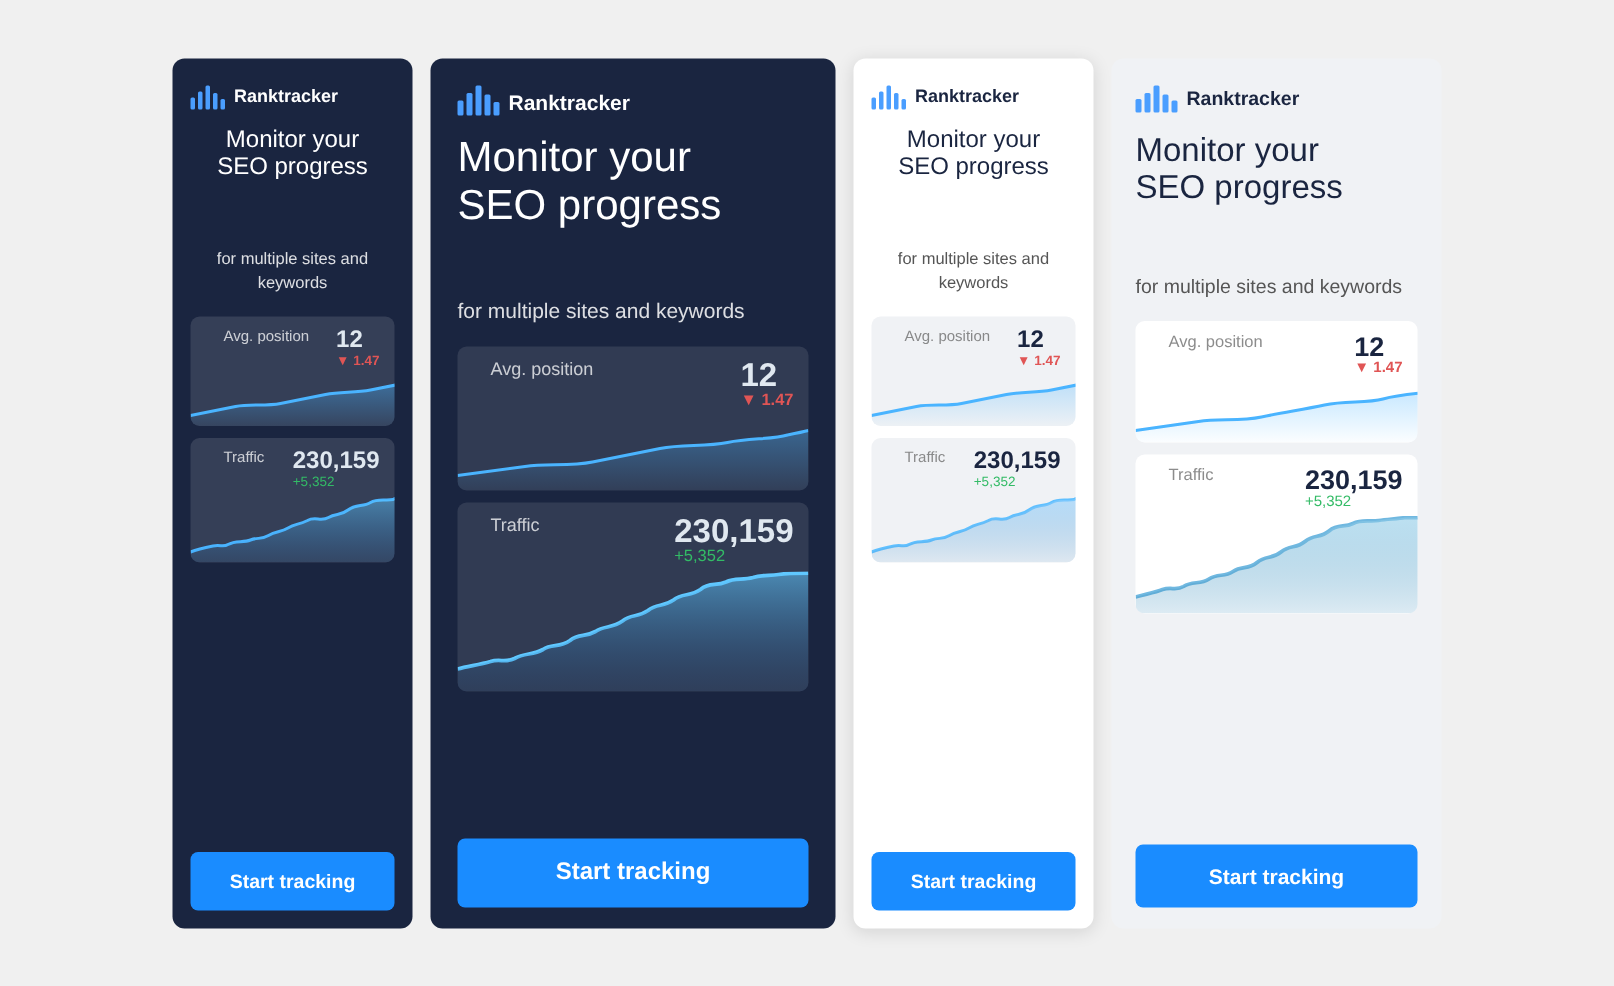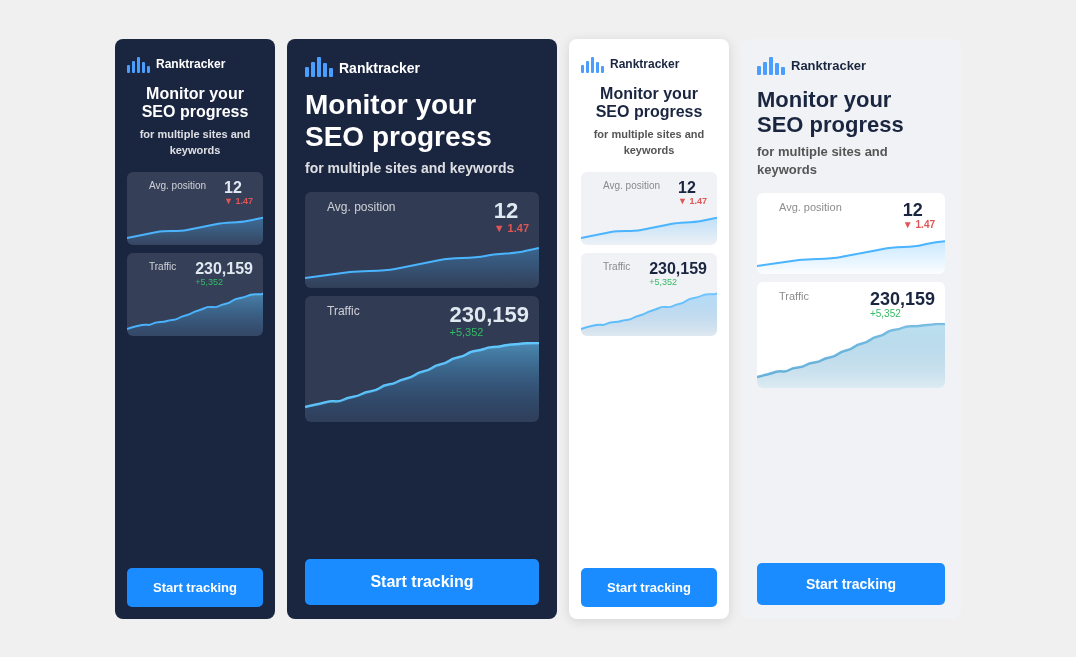--- a/index.html
+++ b/index.html
@@ -83,36 +83,37 @@
     }
     .logo-text {
       font-size: 12px;
       font-weight: 600;
       color: inherit;
     }
     .card-2 .logo-text { font-size: 14px; }
     .card-4 .logo-text { font-size: 13px; }
 
     .headline {
-      font-weight: 700;
+      font-weight: 400;
       line-height: 1.15;
       margin-bottom: 6px;
     }
     .card-1 .headline { font-size: 16px; }
     .card-2 .headline { font-size: 28px; }
     .card-3 .headline { font-size: 16px; }
     .card-4 .headline { font-size: 22px; }
 
     .subtext {
       font-size: 11px;
-      font-weight: 700;
+      font-weight: 400;
       line-height: 1.4;
       margin-bottom: 14px;
       opacity: 0.85;
       text-align: center;
+      margin-top: 39px;
     }
     .card-2 .subtext { font-size: 14px; text-align: left; }
     .card-3 .subtext { text-align: center; }
     .card-4 .subtext { font-size: 13px; text-align: left; }
 
     .card-1 .headline { text-align: center; }
     .card-1 .subtext { text-align: center; }
     .card-3 .headline { text-align: center; }
 
     .metric-card {

